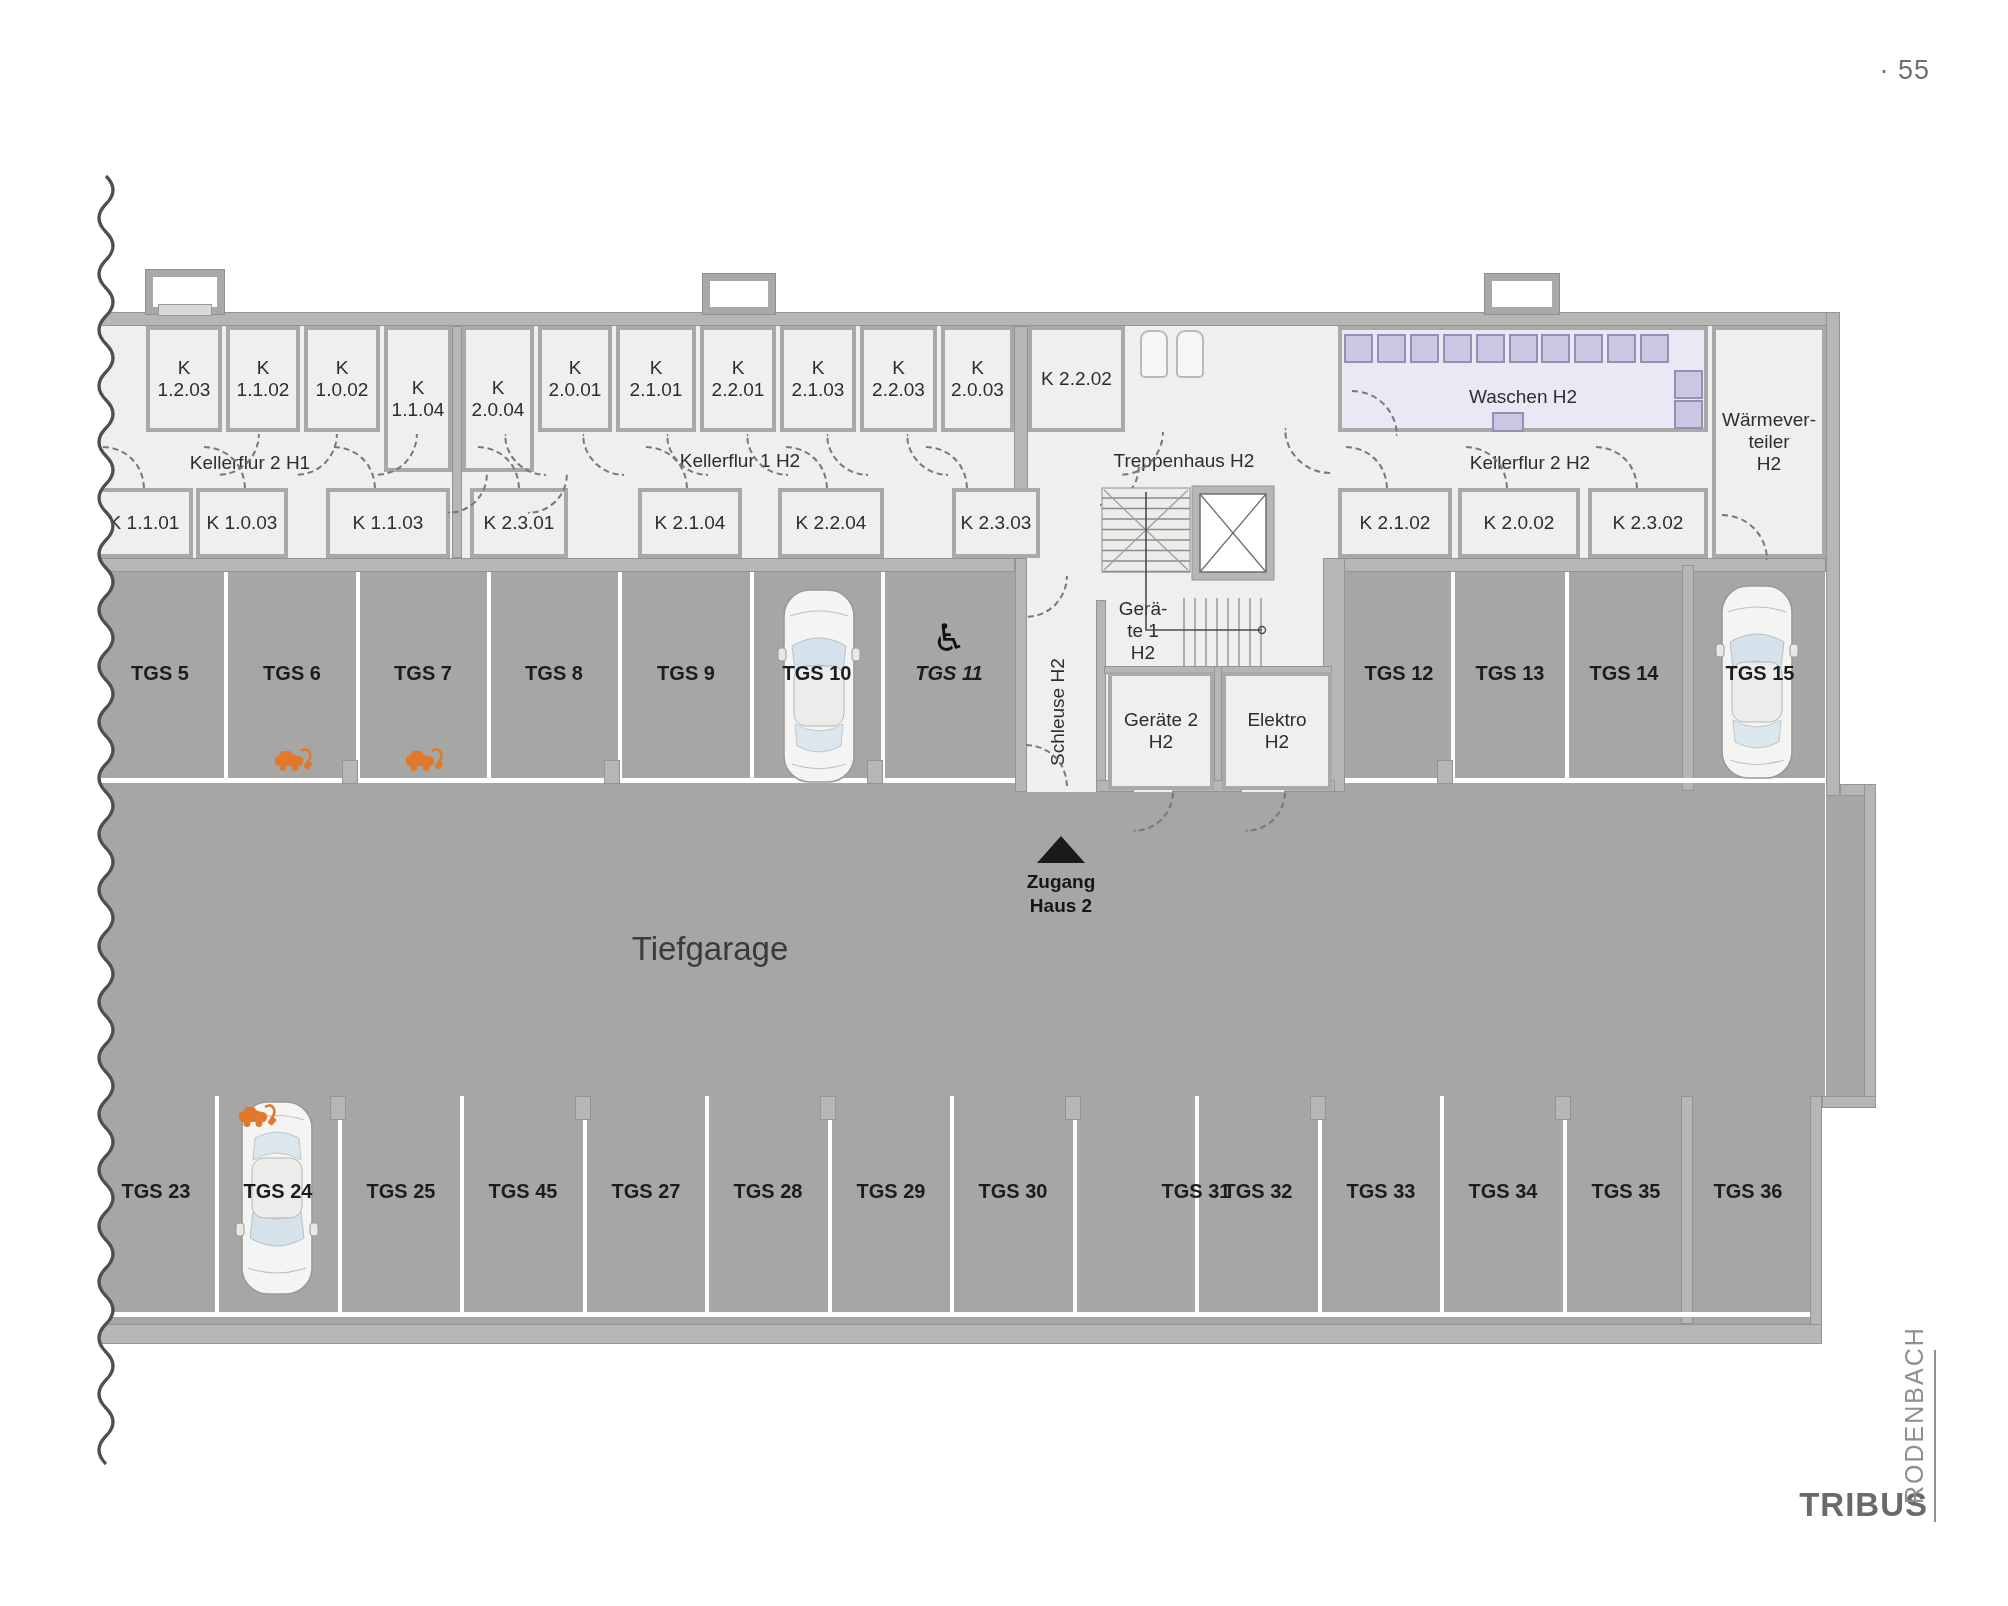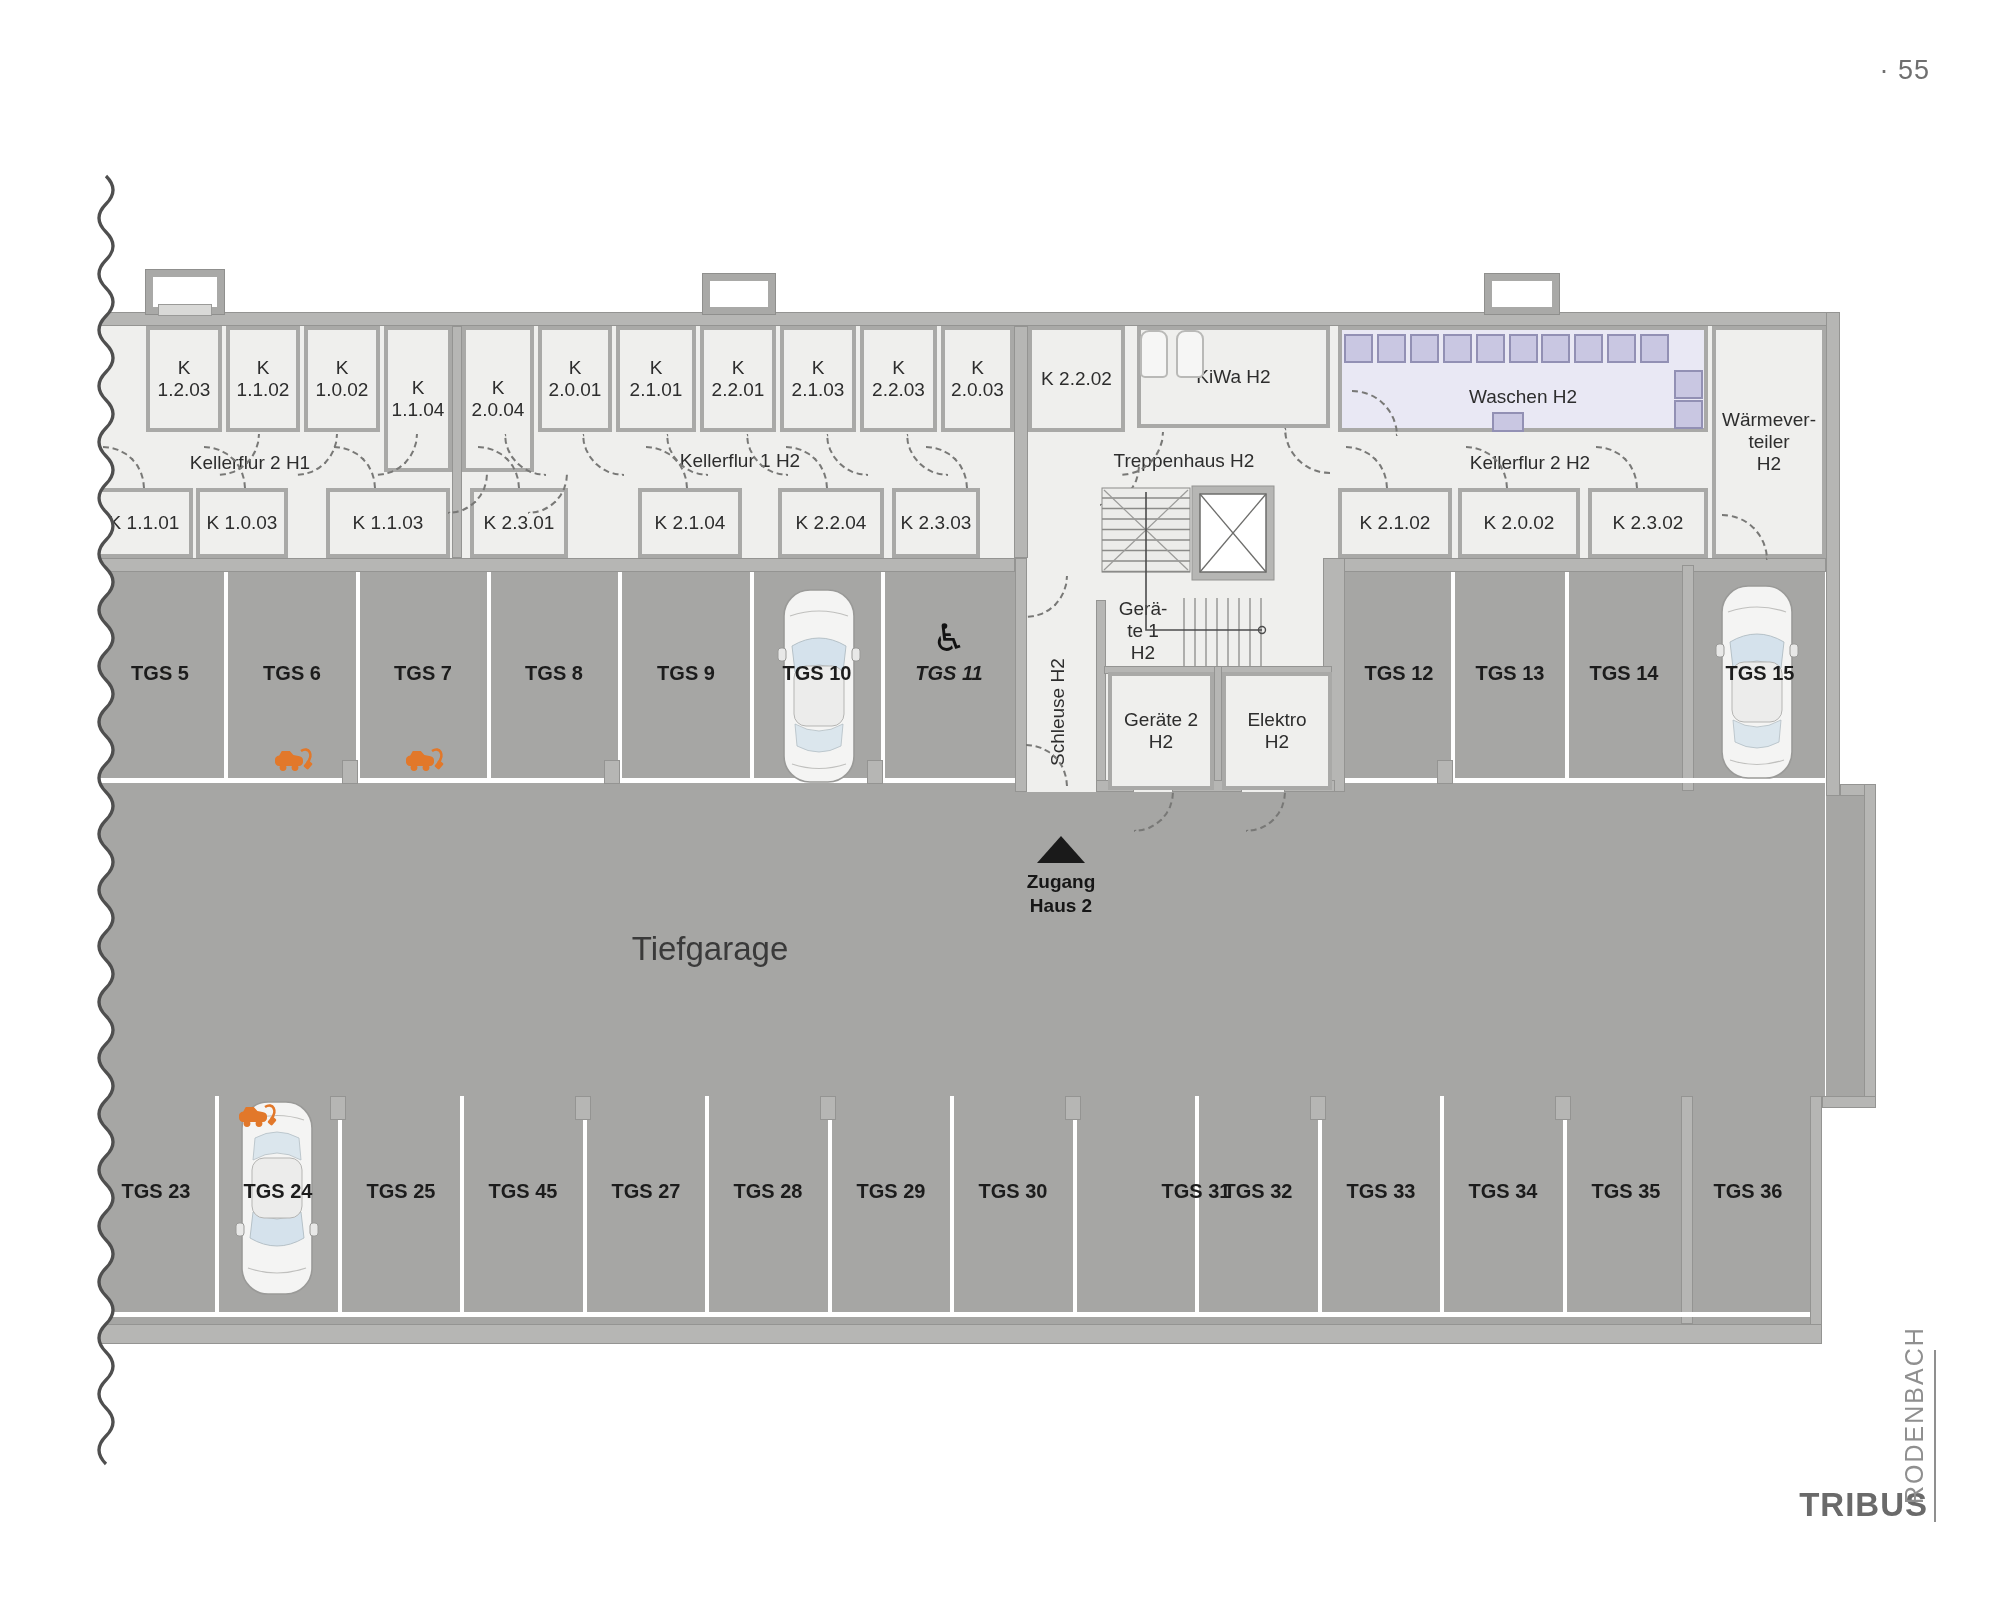--- a/index.html
+++ b/index.html
@@ -151,25 +151,20 @@
       <div class="rlabel">
         <div>K</div>
         <div>2.0.03</div>
       </div>
     </div>
     <div class="abs room" style="left: 1028px; top: 326px; width: 89px; height: 98px; z-index: 4;">
       <div class="rlabel">
         <div>K 2.2.02</div>
       </div>
     </div>
-    <div class="abs room" style="left: 1137px; top: 326px; width: 185px; height: 94px; z-index: 4;">
-      <div class="rlabel">
-        <div>KiWa H2</div>
-      </div>
-    </div>
     <div class="abs room wash" style="left: 1338px; top: 326px; width: 362px; height: 98px; z-index: 4;">
       <div class="rlabel" style="padding: 36px 0px 0px;">
         <div>Waschen H2</div>
       </div>
     </div>
     <div class="abs room" style="left: 1712px; top: 326px; width: 106px; height: 224px; z-index: 4;">
       <div class="rlabel">
         <div>Wärmever-</div>
         <div>teiler</div>
         <div>H2</div>
@@ -198,21 +193,21 @@
     <div class="abs room" style="left: 638px; top: 488px; width: 96px; height: 62px; z-index: 4;">
       <div class="rlabel">
         <div>K 2.1.04</div>
       </div>
     </div>
     <div class="abs room" style="left: 778px; top: 488px; width: 98px; height: 62px; z-index: 4;">
       <div class="rlabel">
         <div>K 2.2.04</div>
       </div>
     </div>
-    <div class="abs room" style="left: 892px; top: 488px; width: 80px; height: 62px; z-index: 4;">
+    <div class="abs room" style="left: 952px; top: 488px; width: 80px; height: 62px; z-index: 4;">
       <div class="rlabel">
         <div>K 2.3.03</div>
       </div>
     </div>
     <div class="abs room" style="left: 1338px; top: 488px; width: 106px; height: 62px; z-index: 4;">
       <div class="rlabel">
         <div>K 2.1.02</div>
       </div>
     </div>
     <div class="abs room" style="left: 1458px; top: 488px; width: 114px; height: 62px; z-index: 4;">

